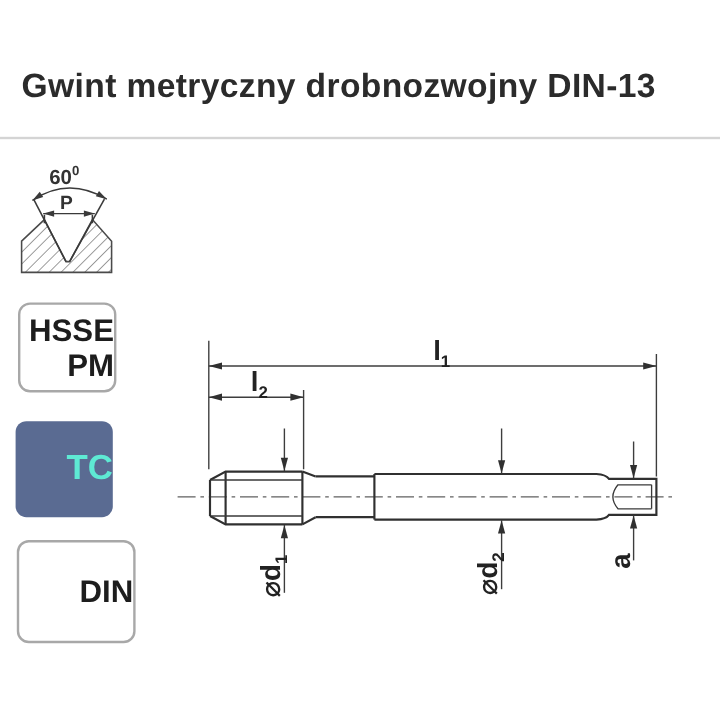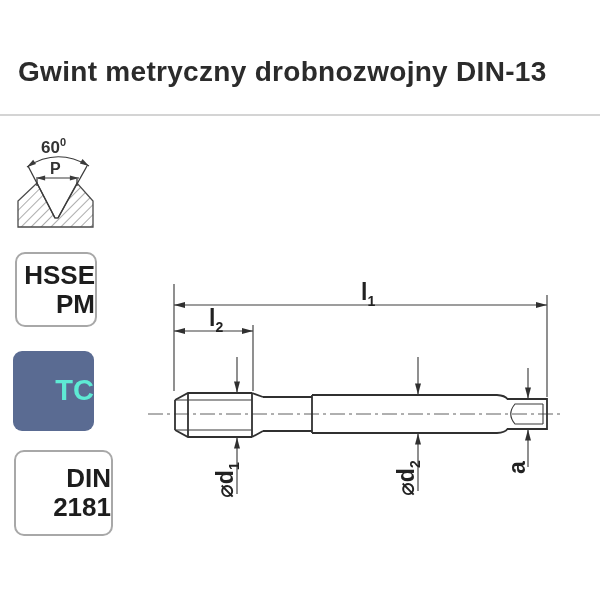--- a/index.html
+++ b/index.html
@@ -66,21 +66,20 @@
 
   <div class="badge badge-outline badge-hsse">
     <span>HSSE</span>
     <span>PM</span>
   </div>
   <div class="badge badge-tc">
     <span>TC</span>
   </div>
   <div class="badge badge-outline badge-din">
     <span>DIN</span>
-    <span>2181</span>
   </div>
 
   <svg class="drawing" width="460" height="292" viewBox="140 268 460 292">
     <defs>
       <marker id="ah" viewBox="0 0 12 8" refX="11.6" refY="4" markerWidth="12" markerHeight="8" markerUnits="userSpaceOnUse" orient="auto-start-reverse">
         <path d="M0.6,1 L11.6,4 L0.6,7 Z" fill="#303030"></path>
       </marker>
     </defs>
 
     <line x1="148" y1="414" x2="562" y2="414" stroke="#606060" stroke-width="1" stroke-dasharray="15 4 3 4"></line>

